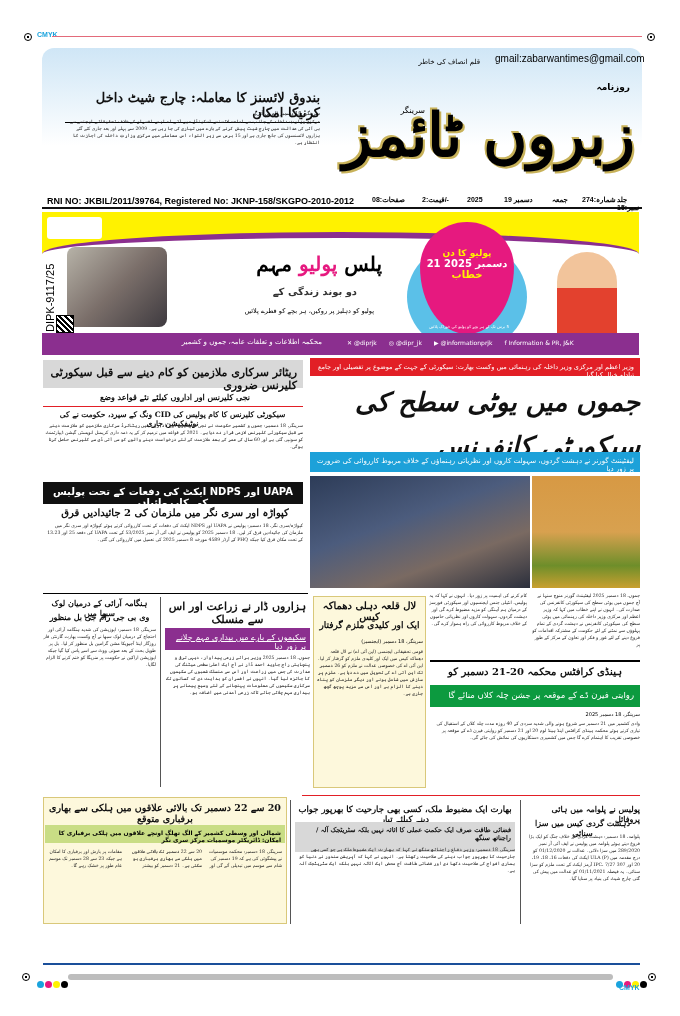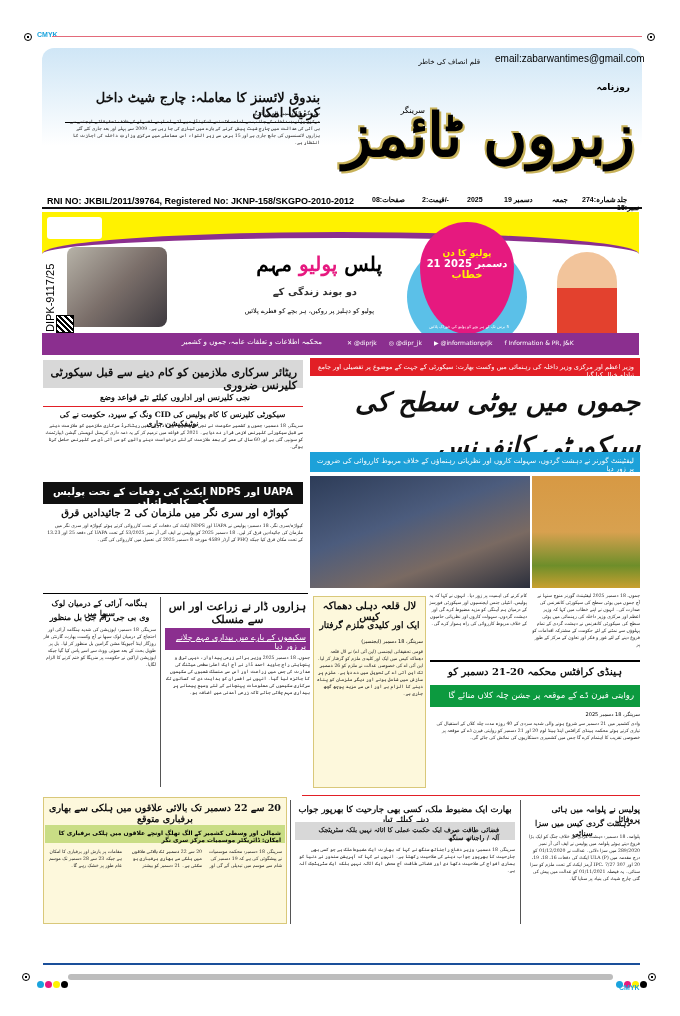--- a/index.html
+++ b/index.html
@@ -32,21 +32,21 @@
 </style>
 </head>
 <body>
 
 <div class="abs cmyk" style="left:37px;top:31px;color:#1aa3dd;">CMYK</div>
 <div class="abs" style="left:52px;top:36px;width:590px;height:1px;background:#e36a7a;"></div>
 <div class="abs reg" style="left:24px;top:33px;"></div>
 <div class="abs reg" style="left:647px;top:33px;"></div>
 
 <div class="abs masthead"></div>
-<div class="abs" style="left:495px;top:53px;font-size:10px;font-family:'Liberation Sans',sans-serif;">email:zabarwantimes@gmail.com</div>
+<div class="abs" style="left:495px;top:53px;font-size:10px;font-family:'Liberation Sans',sans-serif;">gmail:zabarwantimes@gmail.com</div>
 <div class="abs rtl" style="left:410px;top:58px;width:70px;font-size:7px;">قلم انصاف کی خاطر</div>
 <div class="abs rtl" style="left:585px;top:82px;width:45px;font-size:9px;font-weight:bold;">روزنامہ</div>
 <div class="abs rtl" style="left:335px;top:95px;width:300px;font-size:60px;font-weight:bold;font-family:'DejaVu Serif',serif;line-height:80px;color:#000;text-shadow:2px 2px 0 #c8b25a,-2px -2px 0 #c8b25a;">زبروں ٹائمز</div>
 <div class="abs rtl" style="left:385px;top:106px;width:40px;font-size:8px;">سرینگر</div>
 
 <div class="abs rtl hl" style="left:65px;top:90px;width:255px;font-size:13px;border-bottom:1px solid #000;padding-bottom:2px;">بندوق لائسنز کا معاملہ: چارج شیٹ داخل کرنیکا امکان</div>
 <div class="abs rtl" style="left:240px;top:110px;width:80px;font-size:5px;">سرینگر، 18 دسمبر (اے پی آئی)</div>
 <div class="abs rtl body-txt" style="left:65px;top:118px;width:255px;height:68px;overflow:hidden;">مرکزی وزارتِ داخلہ کی جانب سے اسلحہ لائسنس اسکینڈل میں آئی اے ایس افسران کے خلاف تحقیقاتی ایجنسی سی بی آئی کی عدالت میں چارج شیٹ پیش کرنے کے بارے میں تیاری کی جا رہی ہے۔ 2009 سے پہلے اور بعد جاری کئے گئے ہزاروں لائسنسوں کی جانچ جاری ہے اور 15 برس سے زیر التواء اس معاملے میں مرکزی وزارتِ داخلہ کی اجازت کا انتظار ہے۔</div>
 
 <div class="abs info-bar">
@@ -135,21 +135,21 @@
 
 <div class="abs" style="left:302px;top:795px;width:338px;height:1px;background:#e21f26;"></div>
 
 <div class="abs cream" style="left:43px;top:797px;width:244px;height:127px;"></div>
 <div class="abs rtl hl" style="left:48px;top:802px;width:234px;font-size:9.5px;text-align:center;">20 سے 22 دسمبر تک بالائی علاقوں میں ہلکی سے بھاری برفباری متوقع</div>
 <div class="abs rtl" style="left:45px;top:825px;width:240px;height:18px;background:#c9dd85;font-size:6px;font-weight:bold;padding:4px 4px;">شمالی اور وسطی کشمیر کے الگ تھلگ اونچے علاقوں میں ہلکی برفباری کا امکان: ڈائریکٹر موسمیات مرکز سری نگر</div>
 <div class="abs rtl body-txt" style="left:48px;top:848px;width:234px;height:72px;overflow:hidden;column-count:3;column-gap:6px;">سرینگر، 18 دسمبر: محکمہ موسمیات نے پیشگوئی کی ہے کہ 19 دسمبر کی شام سے موسم میں تبدیلی آئے گی اور 20 سے 22 دسمبر تک بالائی علاقوں میں ہلکی سے بھاری برفباری ہو سکتی ہے۔ 21 دسمبر کو بیشتر مقامات پر بارش اور برفباری کا امکان ہے جبکہ 23 سے 28 دسمبر تک موسم عام طور پر خشک رہے گا۔</div>
 
 <div class="vline" style="left:290px;top:800px;height:124px;"></div>
 <div class="abs rtl hl" style="left:295px;top:804px;width:220px;font-size:8.5px;text-align:center;">بھارت ایک مضبوط ملک، کسی بھی جارحیت کا بھرپور جواب دینے کیلئے تیار</div>
-<div class="abs greybar rtl hl" style="left:295px;top:822px;width:220px;height:18px;font-size:6.5px;padding:4px 16px;">فضائی طاقت صرف ایک حکمتِ عملی کا اثاثہ نہیں بلکہ سٹریٹجک آلہ / راجناتھ سنگھ</div>
+<div class="abs greybar rtl hl" style="left:295px;top:822px;width:220px;height:30px;font-size:6.5px;padding:4px 4px;">فضائی طاقت صرف ایک حکمتِ عملی کا اثاثہ نہیں بلکہ سٹریٹجک آلہ / راجناتھ سنگھ</div>
 <div class="abs rtl body-txt" style="left:295px;top:846px;width:220px;height:76px;overflow:hidden;">سرینگر، 18 دسمبر: وزیر دفاع راجناتھ سنگھ نے کہا کہ بھارت ایک مضبوط ملک ہے جو کسی بھی جارحیت کا بھرپور جواب دینے کی صلاحیت رکھتا ہے۔ انہوں نے کہا کہ آپریشن سندور نے دنیا کو ہماری افواج کی صلاحیت دکھا دی اور فضائی طاقت آج محض ایک اثاثہ نہیں بلکہ ایک سٹریٹجک آلہ ہے۔</div>
 
 <div class="vline" style="left:520px;top:800px;height:124px;"></div>
 <div class="abs rtl hl" style="left:525px;top:804px;width:115px;font-size:8px;text-align:right;">پولیس نے پلوامہ میں ہائی پروفائل</div>
 <div class="abs rtl hl" style="left:525px;top:818px;width:115px;font-size:8px;text-align:center;">دہشت گردی کیس میں سزا سنائی</div>
 <div class="abs rtl body-txt" style="left:525px;top:833px;width:115px;height:90px;overflow:hidden;">پلوامہ، 18 دسمبر: دہشت گردی کے خلاف جنگ کو ایک بڑا فروغ دیتے ہوئے پلوامہ میں پولیس نے ایف آئی آر نمبر 289/2020 میں سزا دلائی۔ عدالت نے 01/12/2020 کو درج مقدمہ میں ULA (P) ایکٹ کی دفعات 16، 18، 19، 20 اور 307 IPC، 7/27 آرمز ایکٹ کے تحت ملزم کو سزا سنائی۔ یہ فیصلہ 01/11/2021 کو عدالت میں پیش کی گئی چارج شیٹ کی بنیاد پر سنایا گیا۔</div>
 
 <div class="abs" style="left:43px;top:963px;width:597px;height:2px;background:#1a4f9a;"></div>
 
 <div class="abs reg" style="left:22px;top:973px;"></div>

